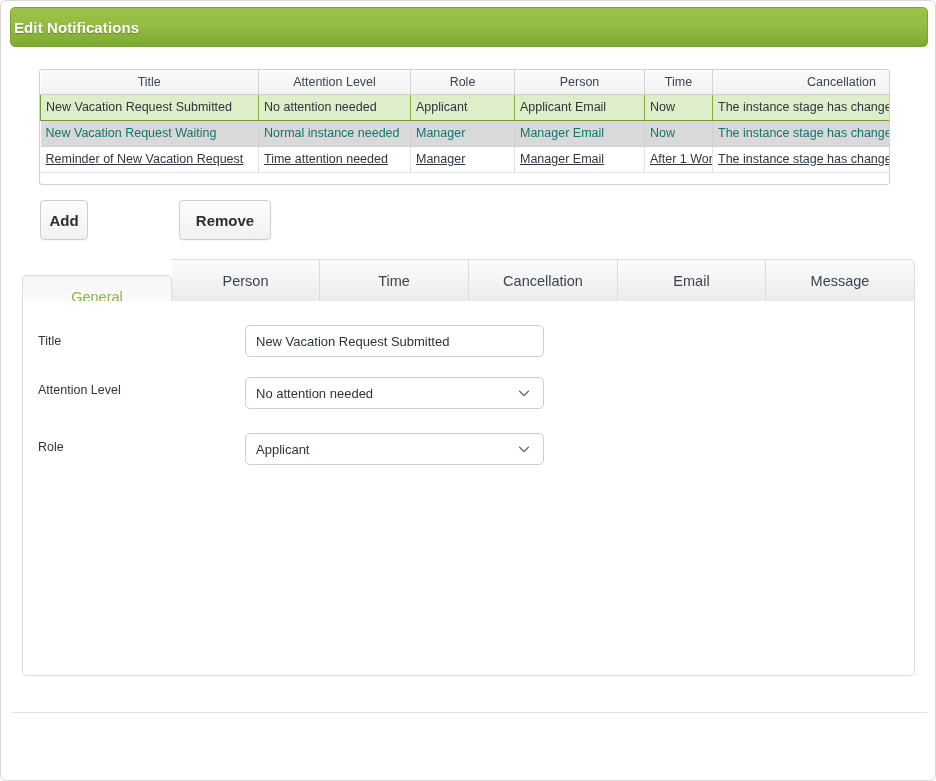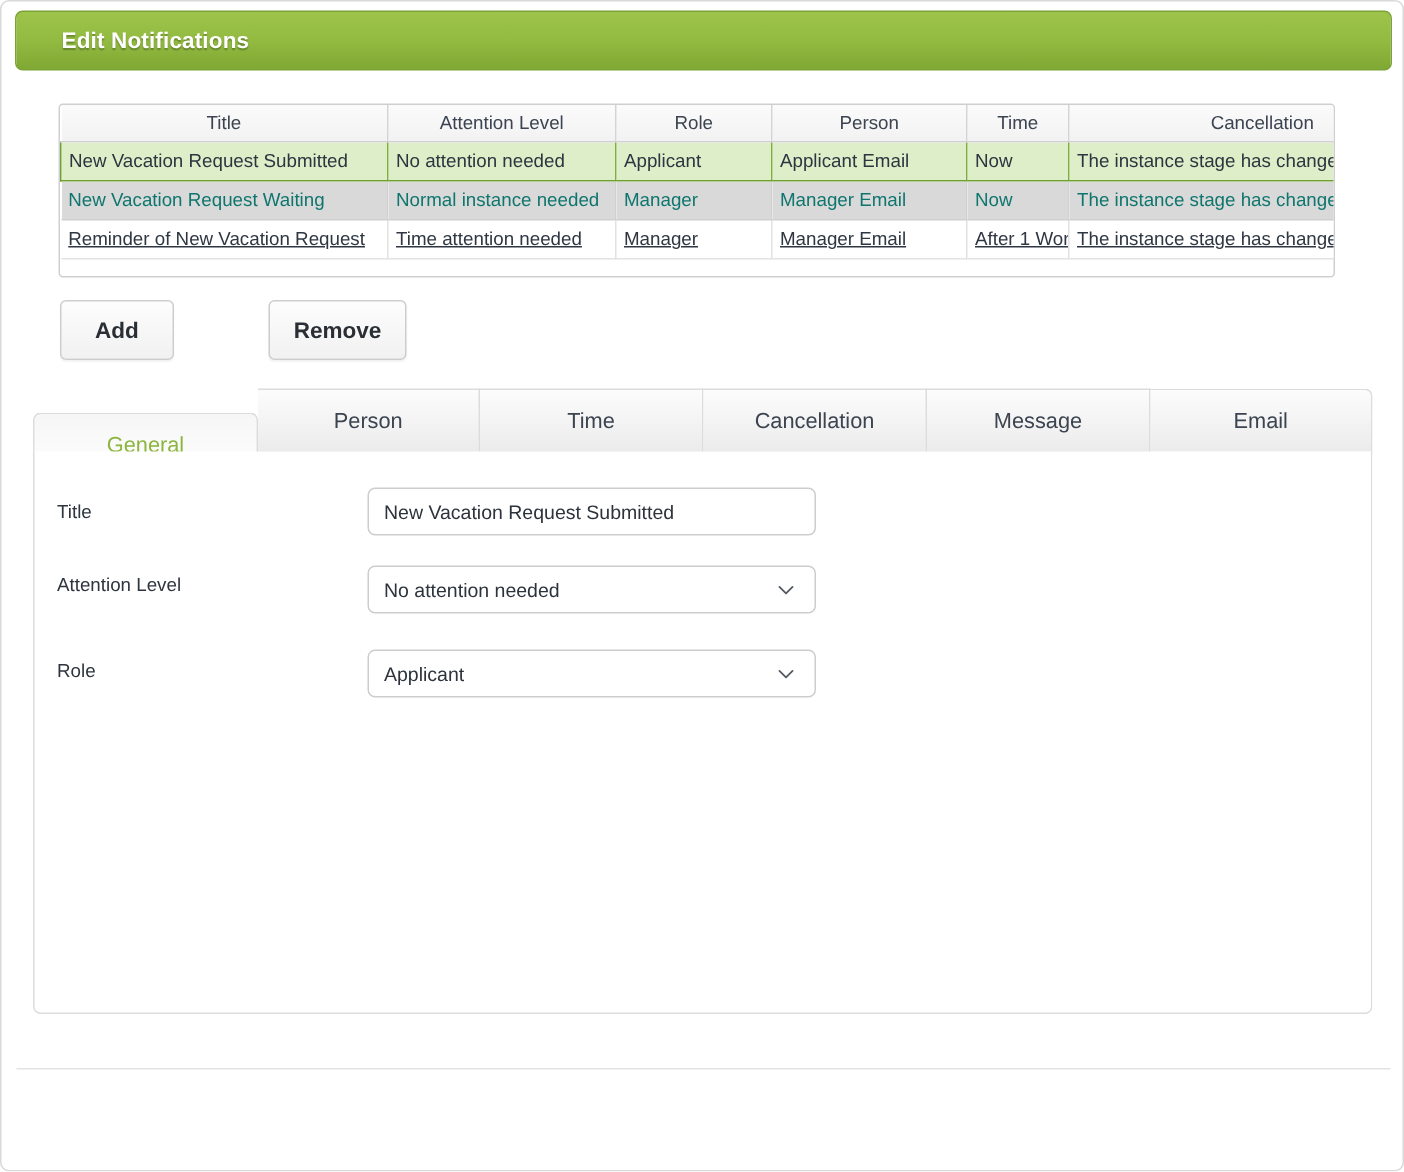--- a/index.html
+++ b/index.html
@@ -27,21 +27,21 @@
     width: 918px; height: 40px;
     border-radius: 5px;
     background: linear-gradient(to bottom, #9ec34a 0%, #93bb41 50%, #7fa834 100%);
     border: 1px solid #7ba336;
     display: flex; align-items: center;
   }
   .titlebar-text {
     color: #ffffff;
     font-size: 15px;
     font-weight: bold;
-    margin-left: 30px;
+    margin-left: 3px;
     text-shadow: 0 1px 1px rgba(0,0,0,.28);
     letter-spacing: .1px;
   }
 
   
   .grid-wrap {
     position: absolute;
     left: 38px; top: 68px;
     width: 851px; height: 116px;
     background: #ffffff;
@@ -108,21 +108,21 @@
     background: linear-gradient(to bottom, #fdfdfd, #f1f1f1);
     border: 1px solid #cdcdcd;
     border-radius: 4px;
     color: #2a2f36;
     font-family: "Liberation Sans", sans-serif;
     cursor: pointer;
     box-shadow: 0 1px 1px rgba(0,0,0,.05);
   }
   .btn-big { font-size: 15px; font-weight: bold; height: 40px; }
   #addBtn {
-    position: absolute; left: 39px; top: 199px; width: 76px;
+    position: absolute; left: 39px; top: 199px; width: 48px;
   }
   #removeBtn {
     position: absolute; left: 178px; top: 199px; width: 92px;
   }
 
   
   .tabstrip {
     position: absolute;
     left: 21px; top: 258px;
     width: 893px; height: 43px;
@@ -266,25 +266,25 @@
     </div>
     <div class="tab" style="width:148px">
       <span>Person</span>
     </div>
     <div class="tab" style="width:149px">
       <span>Time</span>
     </div>
     <div class="tab" style="width:149px">
       <span>Cancellation</span>
     </div>
+    <div class="tab" style="width:148px">
+      <span>Email</span>
+    </div>
     <div class="tab" style="width:149px">
       <span>Message</span>
-    </div>
-    <div class="tab" style="width:148px">
-      <span>Email</span>
     </div>
   </div>
 
   <div class="tabpanel">
 
     <div class="field-label" style="left:15px; top:33px;">Title</div>
     <div class="textinput" style="left:222px; top:24px;">
       <span>New Vacation Request Submitted</span>
     </div>
 

